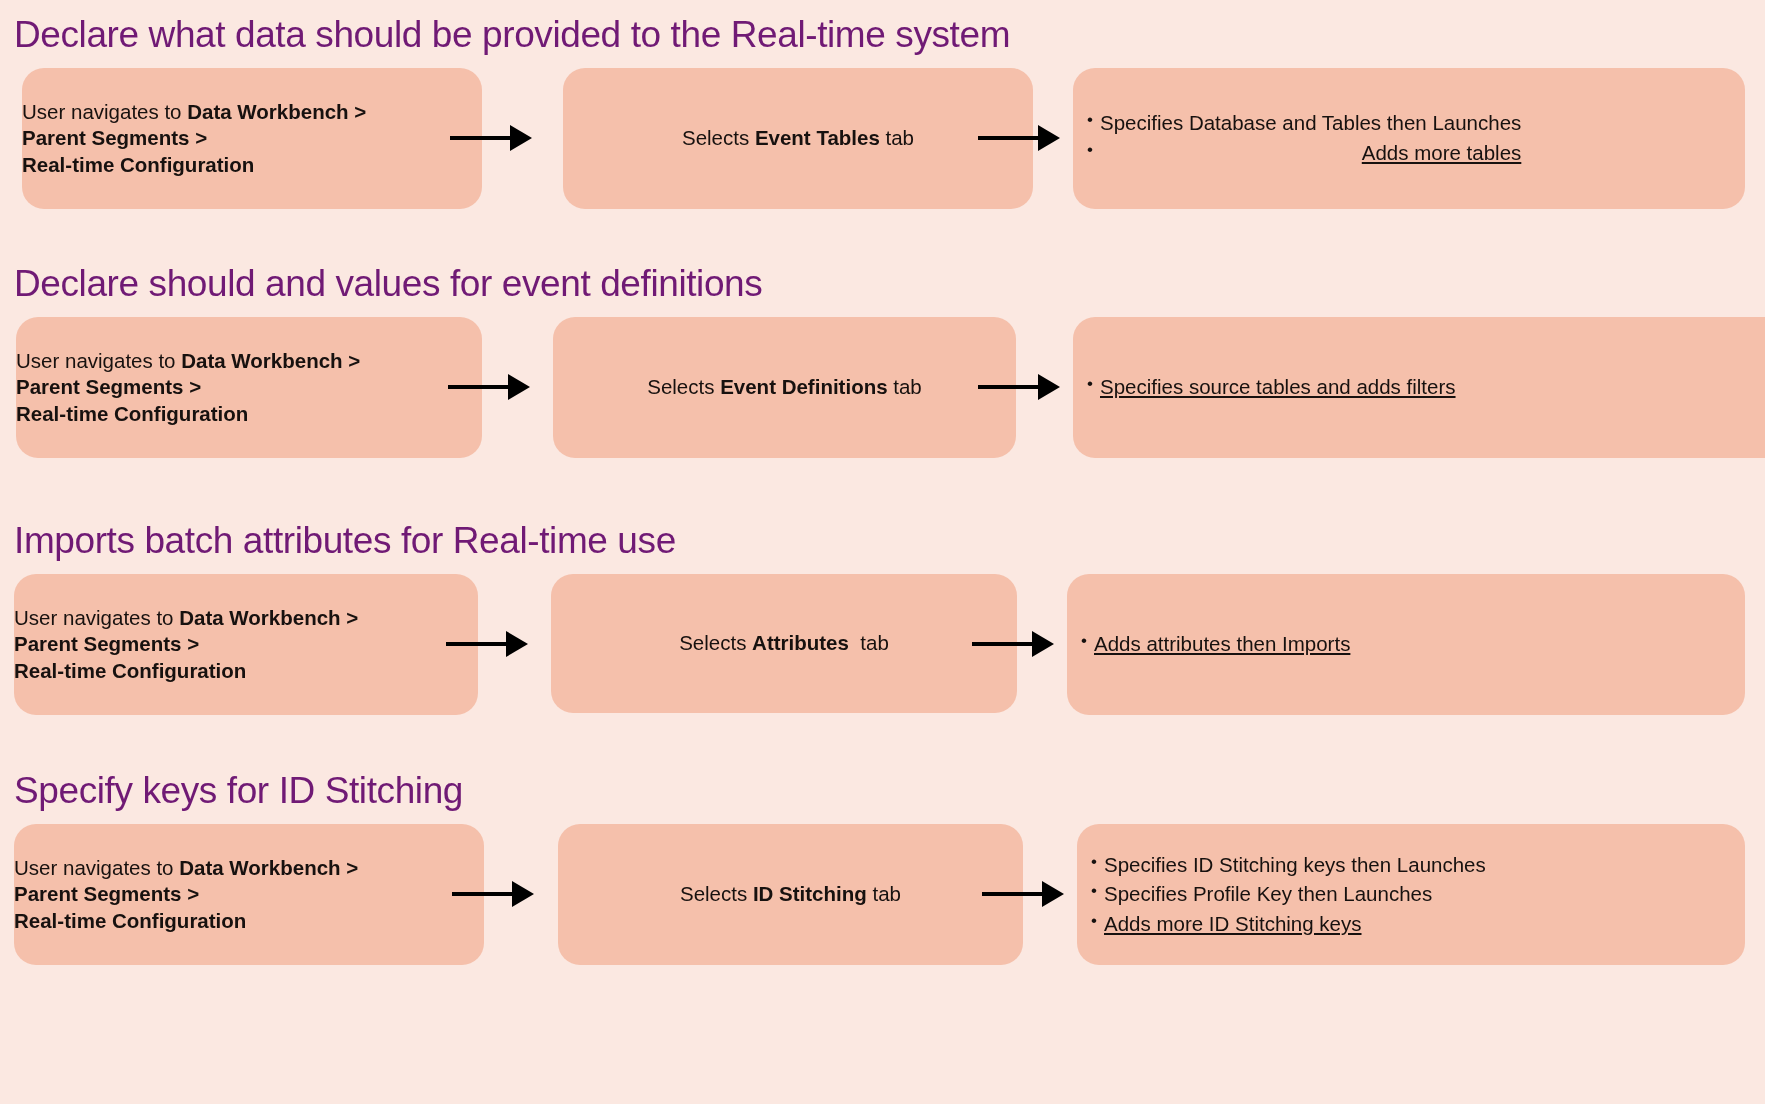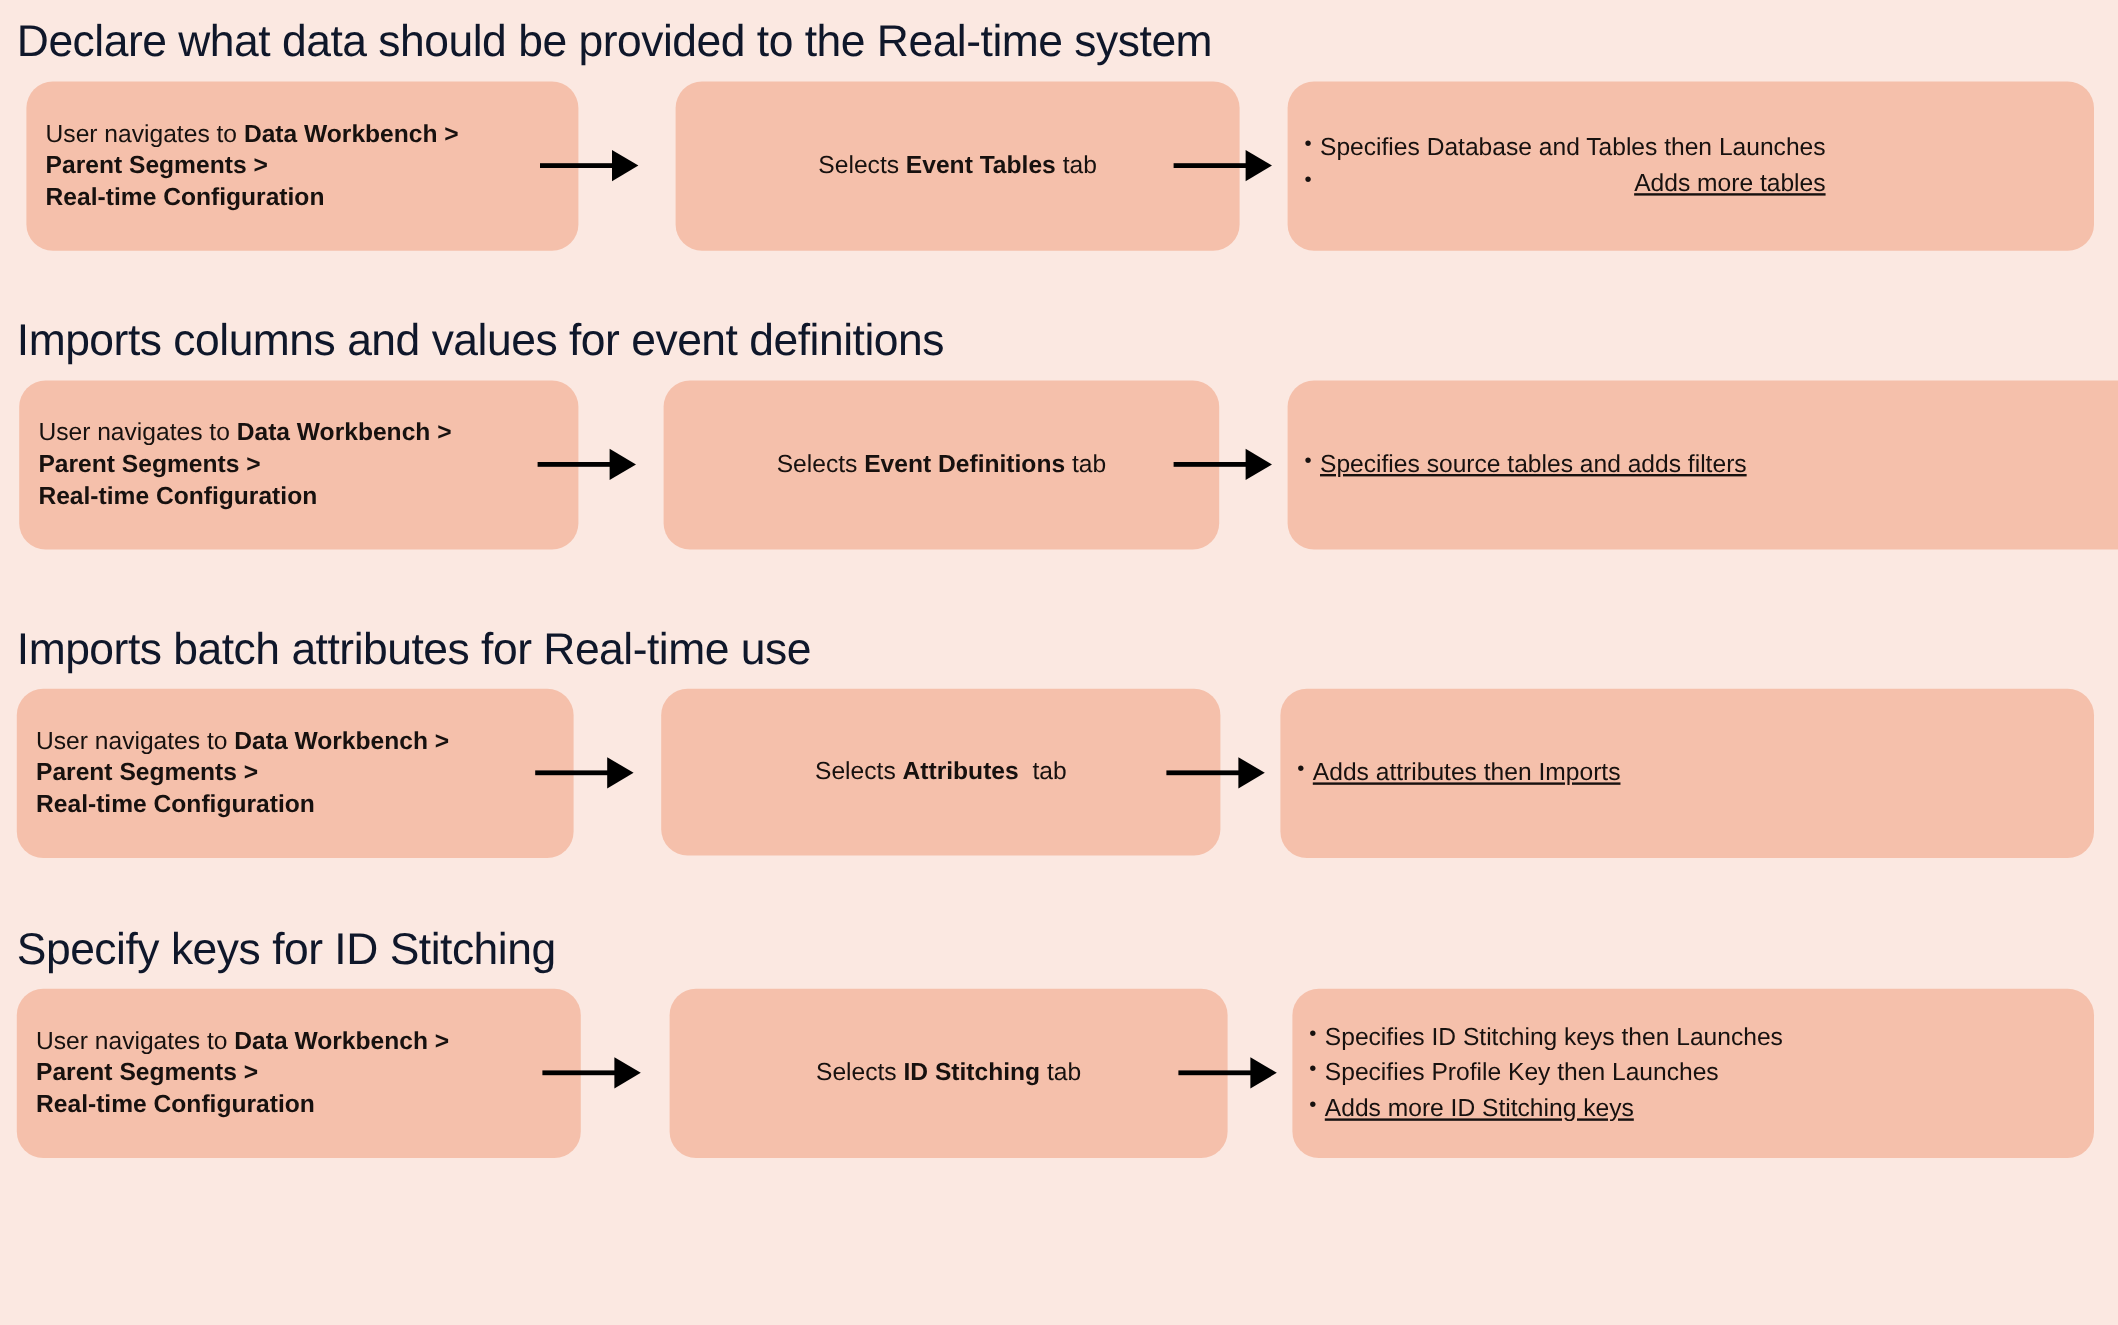--- a/index.html
+++ b/index.html
@@ -11,39 +11,39 @@
   }
   #page { position: relative; width: 1765px; height: 1104px; background: #fbe8e1; }
 
   .section { position: absolute; left: 0; width: 1765px; }
 
   .section-heading {
     position: absolute;
     left: 14px;
     font-size: 37px;
     font-weight: 400;
-    color: #0f172a;
+    color: #701a75;
     letter-spacing: -0.4px;
     white-space: nowrap;
     font-family: "Liberation Sans", sans-serif;
   }
 
   .row { position: absolute; left: 0; width: 1765px; }
 
   .box {
     position: absolute;
     background: #f5c0ab;
     border-radius: 22px;
     display: flex;
     align-items: center;
     font-size: 20.5px;
     color: #17110f;
     line-height: 1.30;
   }
-  .box-left   { padding-left: 16px; }
+  .box-left   { }
   .box-center { justify-content: center; text-align: center; }
   .box-right  { padding-left: 14px; }
 
   .box .inner { width: 100%; }
   .nav-line { white-space: nowrap; }
   .nav-line b { font-weight: 700; }
 
   .center-line { white-space: nowrap; }
   .center-line b { font-weight: 700; }
 
@@ -114,21 +114,21 @@
         <ul class="bullets">
           <li>Specifies Database and Tables then Launches</li>
           <li>Adds more tables</li>
         </ul>
       </div>
 
     </div>
   </div>
 
   <div class="section" style="top:249px;">
-    <div class="section-heading" style="top:14px;">Imports columns and values for event definitions</div>
+    <div class="section-heading" style="top:14px;">Declare should and values for event definitions</div>
     <div class="row" style="top:0;">
 
       <div class="box box-left" style="left:16px; top:68px; width:466px; height:141px;">
         <div class="inner">
           <div class="nav-line"><span>User navigates to </span><b>Data Workbench &gt;</b></div>
           <div class="nav-line"><b>Parent Segments &gt;</b></div>
           <div class="nav-line"><b>Real-time Configuration</b></div>
         </div>
       </div>
 

